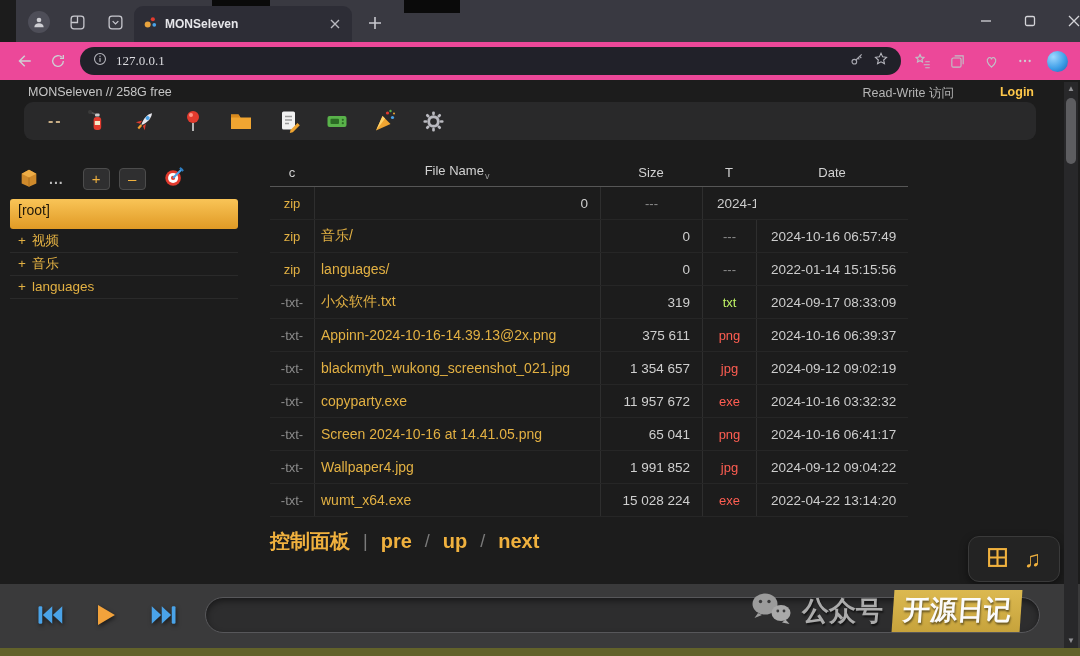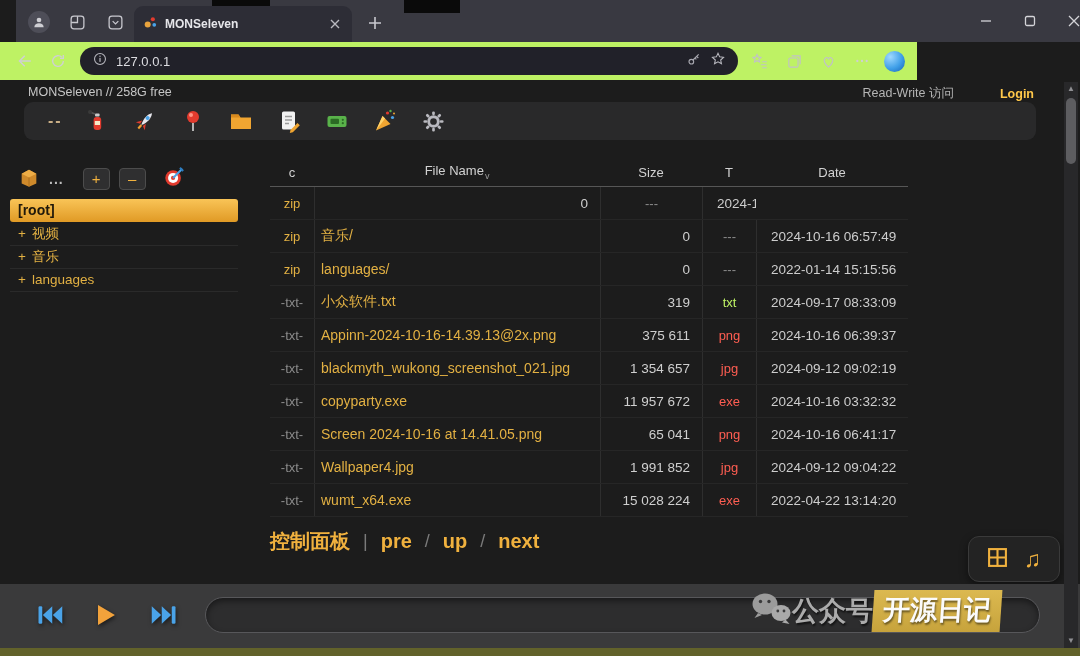--- a/index.html
+++ b/index.html
@@ -13,47 +13,47 @@
           display:flex;align-items:center;justify-content:center;}
   .tb-ic{position:absolute;top:11px;width:22px;height:22px;display:flex;align-items:center;justify-content:center;}
   .ws{left:50px;} .tl{left:88px;}
   .tab{position:absolute;left:118px;top:6px;width:218px;height:36px;background:#2d2d36;border-radius:9px 9px 0 0;
        display:flex;align-items:center;padding:0 9px;box-sizing:border-box;gap:7px;}
   .tab-title{flex:1;color:#e6e6ea;font-size:12px;font-weight:700;white-space:nowrap;overflow:hidden;text-overflow:ellipsis;}
   .tab-close{width:17px;height:17px;display:flex;align-items:center;justify-content:center;border-radius:4px;}
   .newtab{position:absolute;left:348px;top:12px;width:22px;height:22px;display:flex;align-items:center;justify-content:center;}
   .winctl{position:absolute;right:0;top:0;height:42px;display:flex;}
   .wbtn{width:44px;height:42px;display:flex;align-items:center;justify-content:center;}
-  .navbar{position:absolute;top:42px;left:0;width:917px;height:38px;background:#bef264;display:flex;align-items:center;
-          padding:0 12px;box-sizing:border-box;gap:10px;}
+  .navbar{position:absolute;top:42px;left:0;width:1080px;height:38px;background:#ec4899;display:flex;align-items:center;
+          padding:0 12px;box-sizing:border-box;gap:10px;font-family:Liberation Serif, serif;}
   .nav-ic{width:24px;height:24px;display:flex;align-items:center;justify-content:center;flex:0 0 auto;}
   .pill{flex:1;height:28px;border-radius:14px;background:#212129;display:flex;align-items:center;
         padding:0 12px;gap:8px;min-width:0;}
   .url{color:#dcdce0;font-size:13px;flex:0 0 auto;}
   .pill-spacer{flex:1;}
   .copilot{width:21px;height:21px;border-radius:50%;
            background:radial-gradient(circle at 30% 28%,#9fd8ff,#3f9fe8 55%,#1f6fc0 90%);}
   
   .page{position:absolute;top:80px;left:0;width:1080px;height:504px;background:#1c1c1c;}
   .p-hdr{position:absolute;top:5px;left:28px;color:#c6c6c6;font-size:12.5px;}
-  .p-hdr-right{position:absolute;top:5px;right:46px;display:flex;gap:18px;font-size:12.5px;align-items:center;}
+  .p-hdr-right{position:absolute;top:5px;right:46px;display:flex;gap:18px;font-size:12.5px;align-items:flex-start;}
   .access{color:#b5b5b5;} .login{color:#ffc84a;font-weight:700;margin-left:28px;}
   .opsbar{position:absolute;top:22px;left:24px;width:1012px;height:38px;background:#29292a;border-radius:9px;
           display:flex;align-items:center;gap:21px;padding-left:24px;box-sizing:border-box;}
   .op{width:27px;height:27px;display:flex;align-items:center;justify-content:center;}
   .dashes{color:#c9ae85;font-size:16px;font-weight:700;letter-spacing:2px;width:auto;}
   
   .sidebar{position:absolute;top:84px;left:10px;width:228px;}
   .side-controls{display:flex;align-items:center;gap:9px;height:30px;padding-left:8px;}
   .dots{color:#bdbdbd;font-size:14px;font-weight:700;letter-spacing:1px;}
   .sbtn{width:27px;height:22px;background:#2f2f30;border:1px solid #4c4c4c;border-radius:4px;color:#f0b13e;
         font-size:15px;line-height:20px;text-align:center;box-sizing:border-box;}
   .plusbtn{margin-left:10px;}
-  .root{margin-top:5px;height:23px;background:linear-gradient(#f9c457,#e09a25);border-radius:3px;color:#20180a;
-        font-weight:700;font-size:14px;line-height:23px;padding-left:8px;}
+  .root{margin-top:5px;height:30px;background:linear-gradient(#f9c457,#e09a25);border-radius:3px;color:#20180a;
+        font-weight:400;font-size:14px;line-height:23px;padding-left:8px;}
   .tree{list-style:none;margin:1px 0 0;padding:0;}
   .tree li{height:22px;line-height:22px;border-bottom:1px solid #2a2a2a;color:#e3b143;font-size:13.5px;padding-left:8px;}
   .tree .pfx{margin-right:6px;}
   
   .ftable{position:absolute;top:78px;left:270px;width:638px;}
   .thead,.trow{display:grid;grid-template-columns:44px 286px 102px 54px 152px;}
   .thead{height:28px;align-items:center;color:#d2d2d2;font-size:13px;border-bottom:1px solid #565656;}
   .th{text-align:center;}
   .sortv{font-size:9px;color:#9a9a9a;vertical-align:sub;margin-left:1px;}
   .trow{height:32px;border-bottom:1px solid #262626;font-size:14px;}
@@ -82,21 +82,21 @@
   .seek{position:absolute;top:13px;left:205px;width:835px;height:36px;border-radius:18px;background:#2d2d2e;
         border:1px solid #57575a;box-shadow:inset 0 3px 6px rgba(0,0,0,.45);box-sizing:border-box;}
   .strip{position:absolute;top:648px;left:0;width:1080px;height:8px;background:#62622a;}
   
   .scrollbar{position:absolute;top:82px;right:2px;width:14px;height:566px;background:#28282a;z-index:8;
              display:flex;flex-direction:column;align-items:center;justify-content:space-between;
              padding:2px 0;box-sizing:border-box;}
   .sb-arrow{color:#8f8f93;font-size:8px;line-height:10px;}
   .sb-thumb{position:absolute;top:16px;left:2px;width:10px;height:66px;background:#5d5d60;border-radius:5px;}
   
-  .watermark{position:absolute;left:750px;top:590px;display:flex;align-items:center;z-index:9;}
+  .watermark{position:absolute;left:750px;top:590px;display:flex;align-items:center;gap:10px;z-index:9;}
   .wm-prefix{font-size:27px;font-weight:700;color:#ababab;text-shadow:1px 2px 2px rgba(0,0,0,.6);}
   .wm-name{font-size:27px;font-weight:700;color:#fbfbfb;background:linear-gradient(#dcb950,#c7a33c);
            padding:2px 10px 4px;text-shadow:1px 2px 2px rgba(0,0,0,.5);transform:skewX(-4deg);}
 </style>
 </head>
 <body>
 
 <div id="app">
 
   <div class="titlebar">

